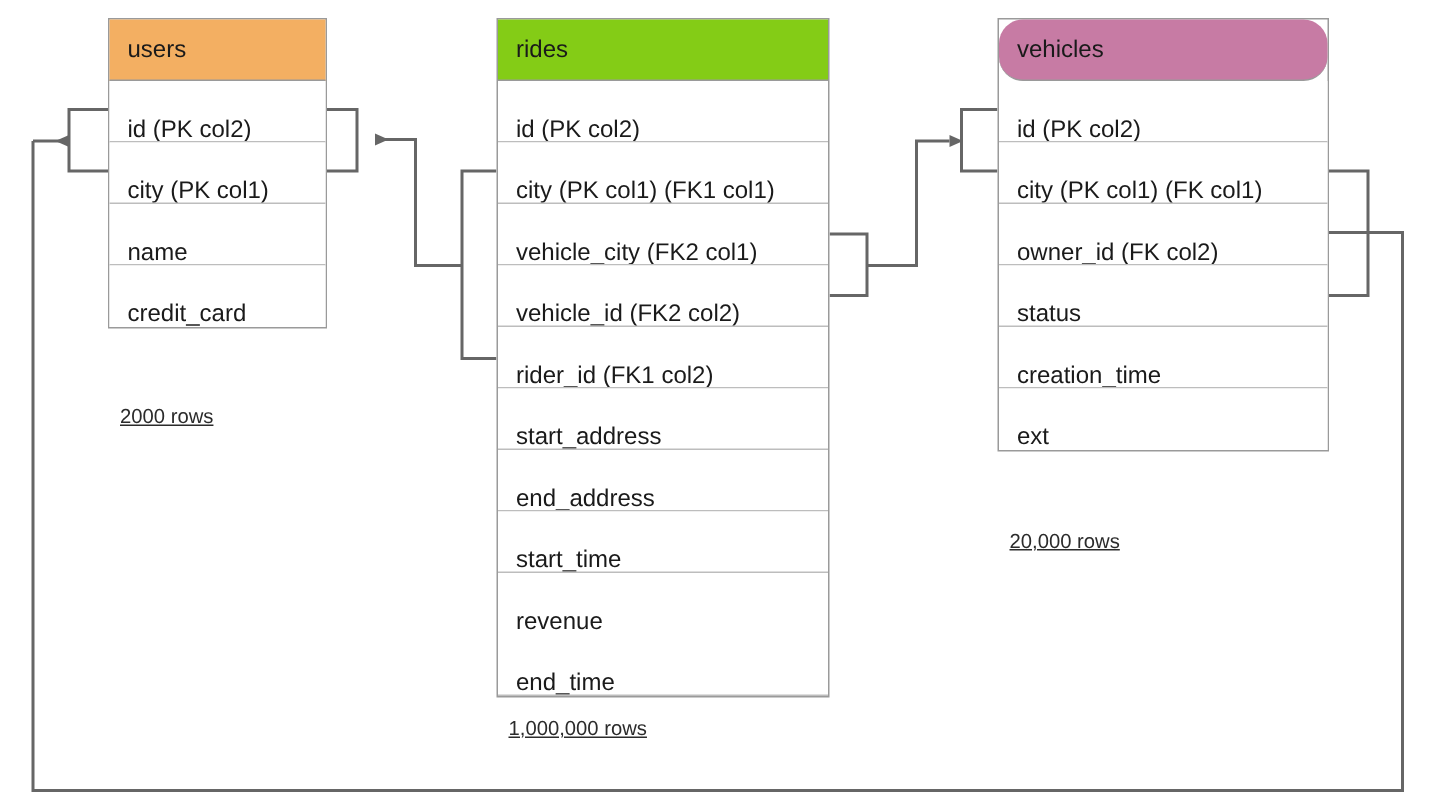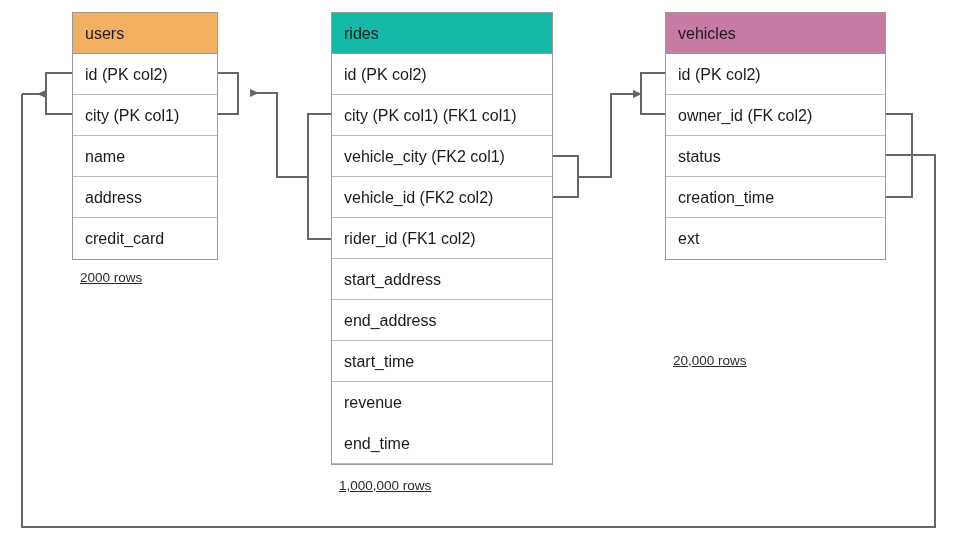--- a/index.html
+++ b/index.html
@@ -28,21 +28,21 @@
     font-size:16px;
     color:#1a1a1a;
     border-bottom:1px solid #9a9a9a;
     white-space:nowrap;
     overflow:hidden;
   }
   .trow{
     box-sizing:border-box;
     height:41px;
     line-height:41px;
-    padding:0 12px;
+    padding:12px 12px;
     font-size:16px;
     color:#1a1a1a;
     border-bottom:1px solid #bdbdbd;
     background:#ffffff;
     white-space:nowrap;
     overflow:hidden;
   }
   .trow.last{border-bottom:none;}
 
   .rowcount{
@@ -115,43 +115,43 @@
       </g>
 
     </g>
   </svg>
 
   <div class="table" id="tbl-users">
     <div class="thead" style="background: rgb(243, 175, 98);">users</div>
     <div class="trow">id (PK col2)</div>
     <div class="trow">city (PK col1)</div>
     <div class="trow">name</div>
-    <div class="trow">address</div>
     <div class="trow last">credit_card</div>
   </div>
   <div class="rowcount" id="rc-users">2000 rows</div>
 
   <div class="table" id="tbl-rides">
-    <div class="thead" style="background: #14b8a6;">rides</div>
+    <div class="thead" style="background: #84cc16;">rides</div>
     <div class="trow">id (PK col2)</div>
     <div class="trow">city (PK col1) (FK1 col1)</div>
     <div class="trow">vehicle_city (FK2 col1)</div>
     <div class="trow">vehicle_id (FK2 col2)</div>
     <div class="trow">rider_id (FK1 col2)</div>
     <div class="trow">start_address</div>
     <div class="trow">end_address</div>
     <div class="trow">start_time</div>
     <div class="trow last">revenue</div>
     <div class="trow">end_time</div>
   </div>
   <div class="rowcount" id="rc-rides">1,000,000 rows</div>
 
   <div class="table" id="tbl-vehicles">
-    <div class="thead" style="background: rgb(199, 123, 164);">vehicles</div>
+    <div class="thead" style="background: rgb(199, 123, 164); border-radius: 16px;">vehicles</div>
     <div class="trow">id (PK col2)</div>
+    <div class="trow">city (PK col1) (FK col1)</div>
     <div class="trow">owner_id (FK col2)</div>
     <div class="trow">status</div>
     <div class="trow">creation_time</div>
     <div class="trow last">ext</div>
   </div>
   <div class="rowcount" id="rc-vehicles">20,000 rows</div>
 
 </div>
 
 </body></html>

